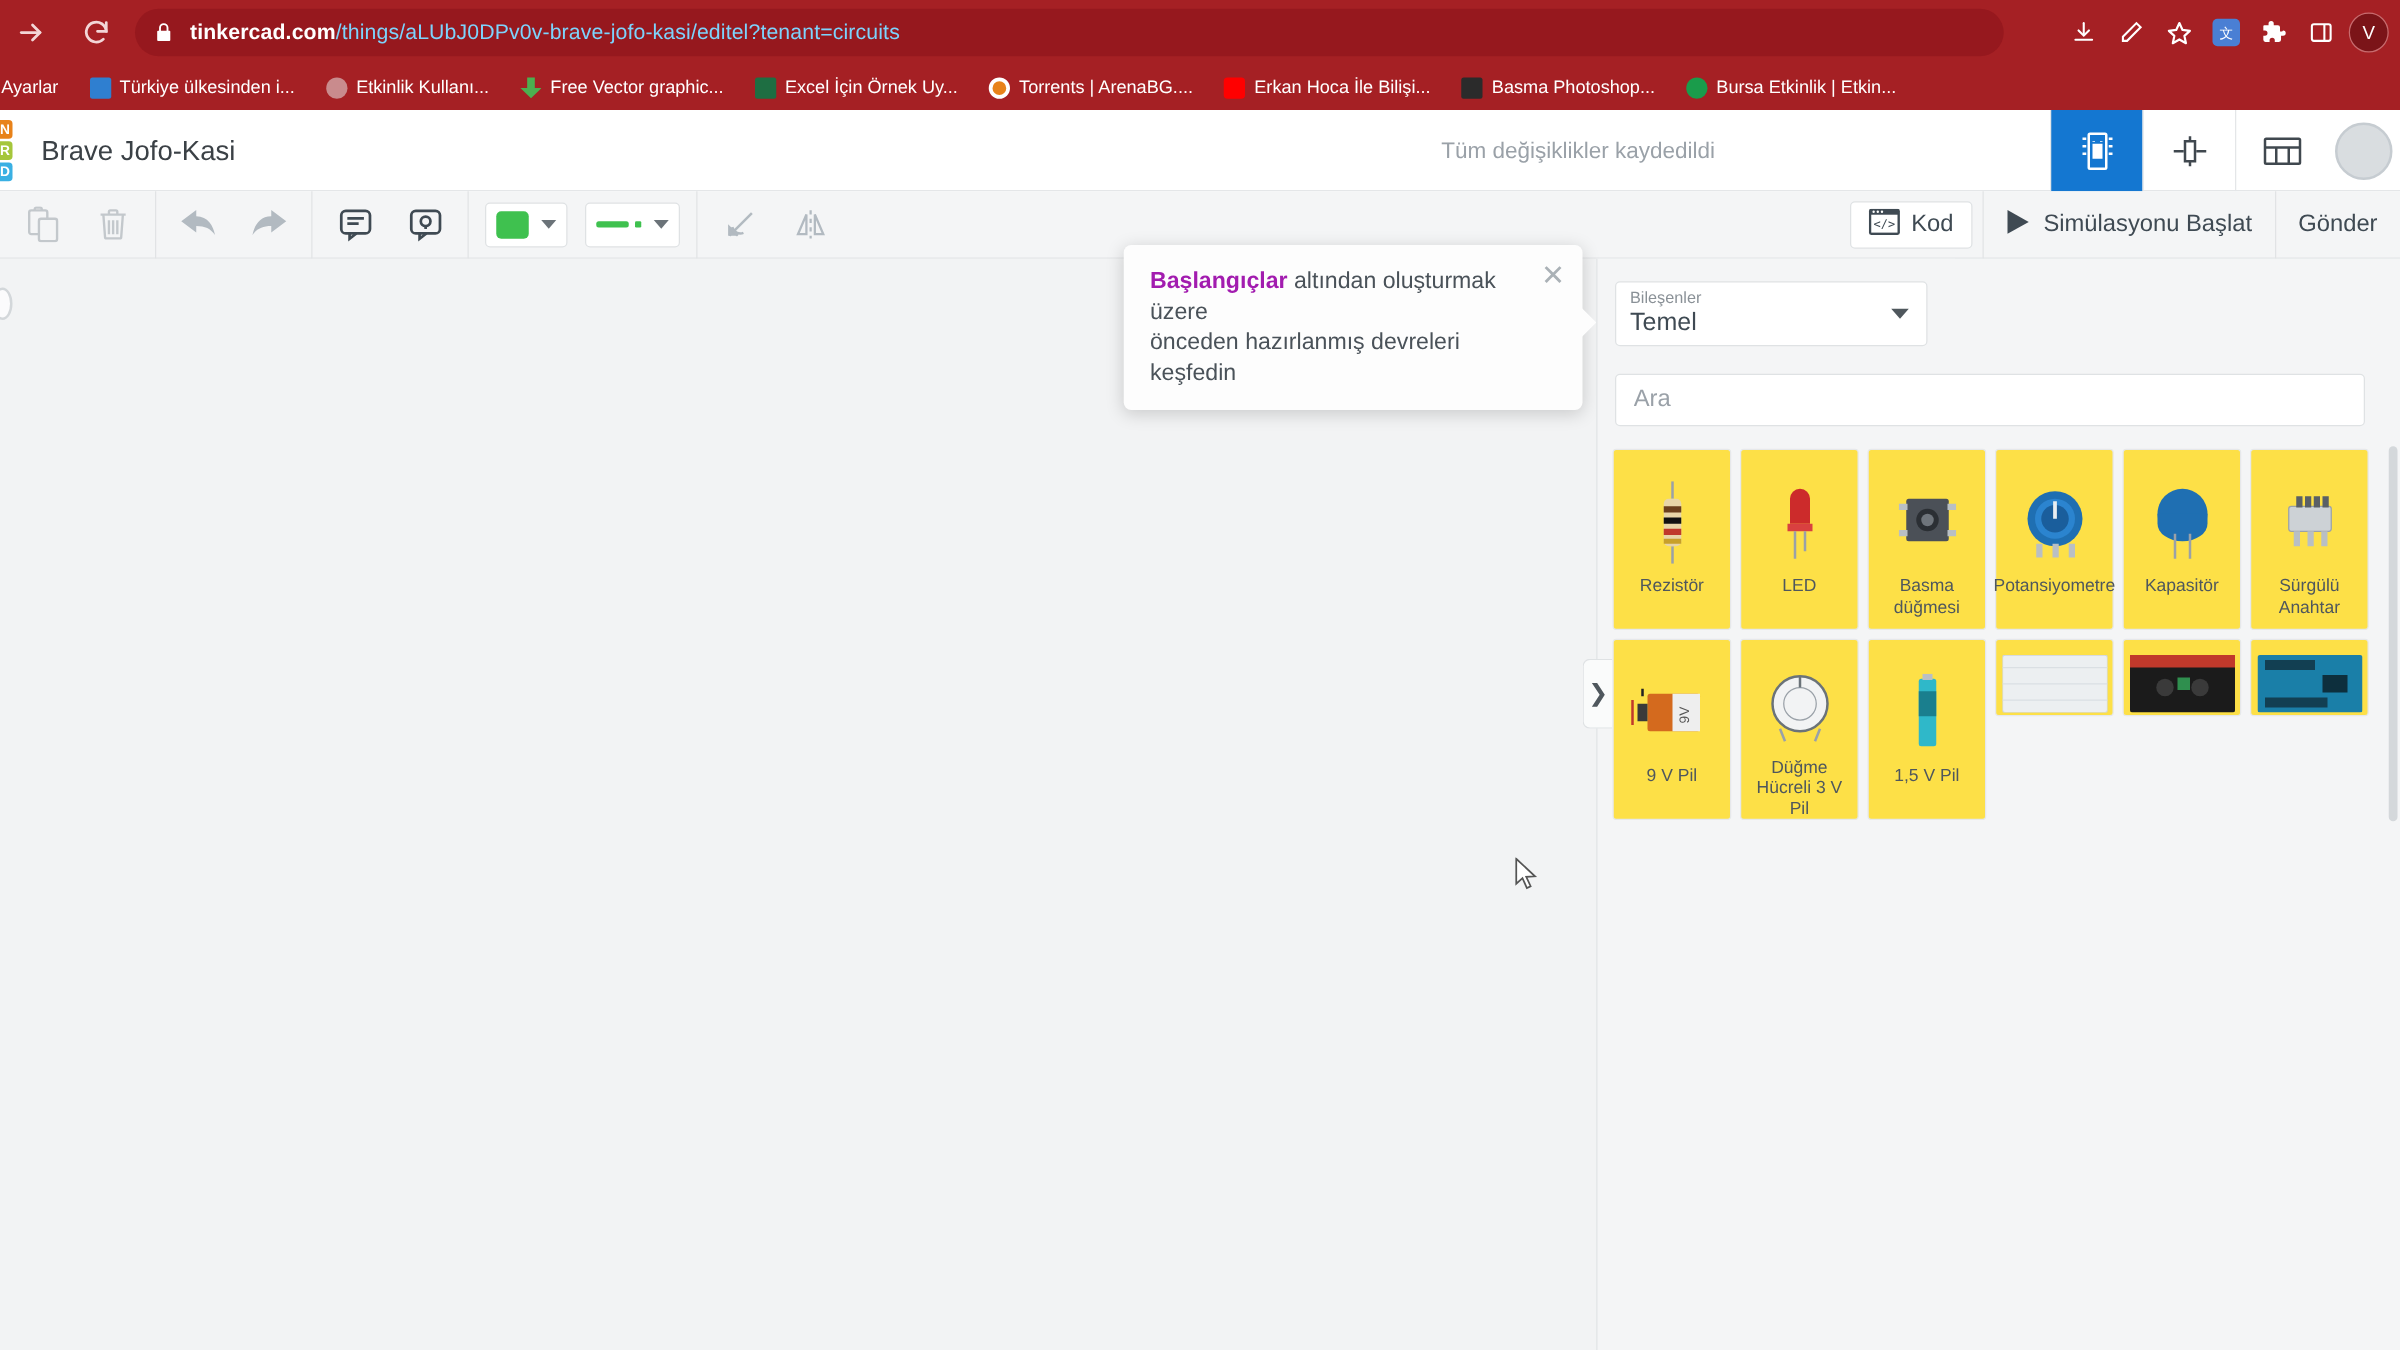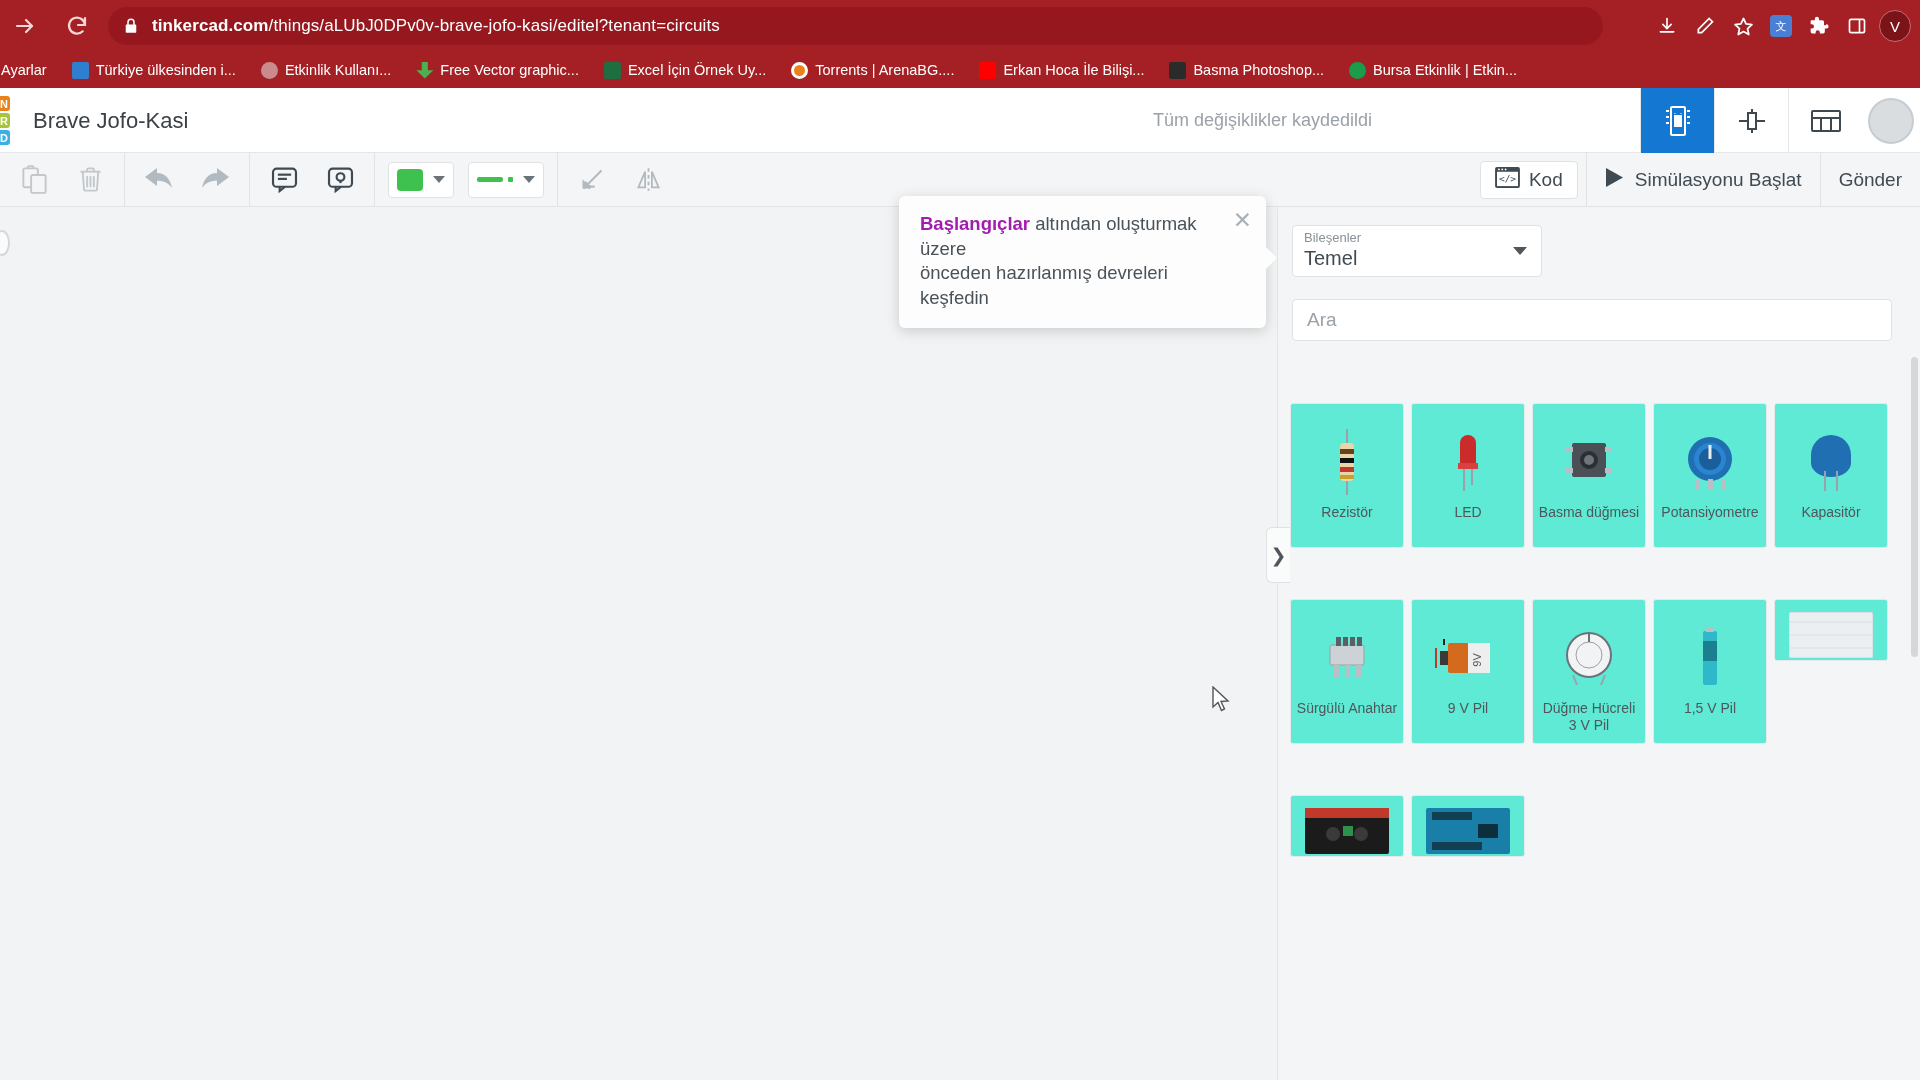--- a/index.html
+++ b/index.html
@@ -27,21 +27,21 @@
     position: absolute; left: 108px; top: 7px;
     width: 1495px; height: 38px;
     background: #96181e; border-radius: 19px;
     display: flex; align-items: center; padding: 0 14px;
   }
   .lock-ico { width: 18px; height: 18px; margin-right: 12px; flex: 0 0 auto; }
   .url-text {
     font-size: 17px; color: #ffffff; white-space: nowrap;
     letter-spacing: .1px;
   }
-  .url-text .dim { color: #ffffff; }
+  .url-text .dim { color: #7dd3fc; }
   .omni-right {
     position: absolute; right: 8px; top: 0; height: 52px;
     display: flex; align-items: center; gap: 4px;
   }
   .omni-ico {
     width: 34px; height: 34px; display: flex; align-items: center;
     justify-content: center; color: #ffffff;
   }
   .ext-square {
     width: 22px; height: 22px; border-radius: 4px;
@@ -229,24 +229,24 @@
     font-family: "Liberation Sans", sans-serif; width: 100%;
     background: transparent;
   }
   .search-box input::placeholder { color: #9aa1a8; }
 
   .grid {
     position: absolute; left: 12px; top: 152px; width: 630px;
     display: flex; flex-wrap: wrap; gap: 7px;
   }
   .comp {
-    width: 114px; height: 145px; background: #5eead4;
+    width: 95px; height: 145px; background: #fde047;
     border: 1px solid #e6e8ea; border-radius: 3px;
     display: flex; flex-direction: column; align-items: center;
-    justify-content: flex-start; padding-top: 22px; margin-top: 44px;
+    justify-content: flex-start; padding-top: 22px;
   }
   .comp-art {
     height: 72px; display: flex; align-items: center; justify-content: center;
   }
   .comp-label {
     font-size: 14px; color: #4f575d; text-align: center;
     line-height: 1.2; margin-top: 6px; padding: 0 4px;
   }
   .panel-scroll {
     position: absolute; right: 2px; top: 150px; width: 7px; height: 300px;

